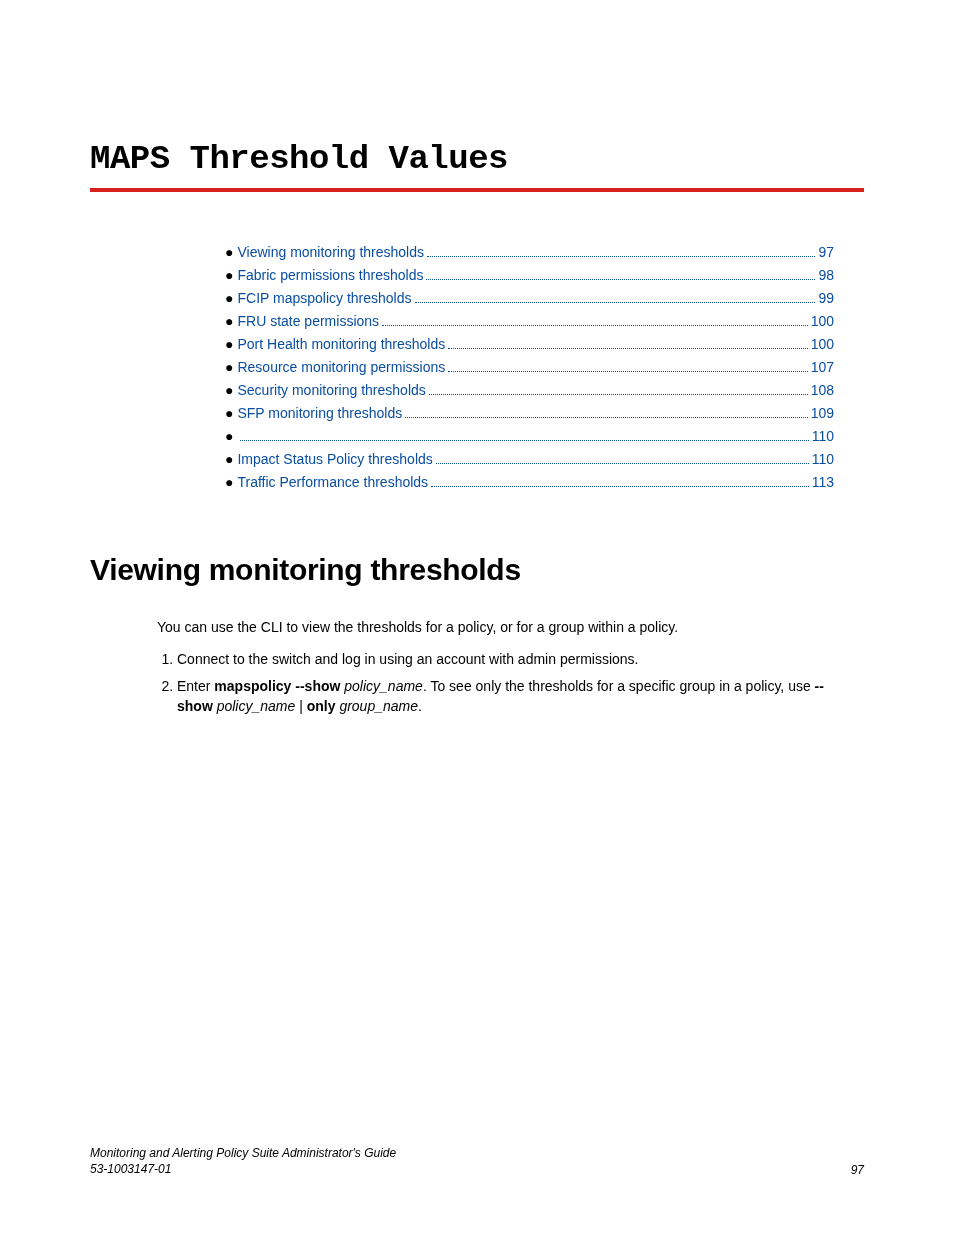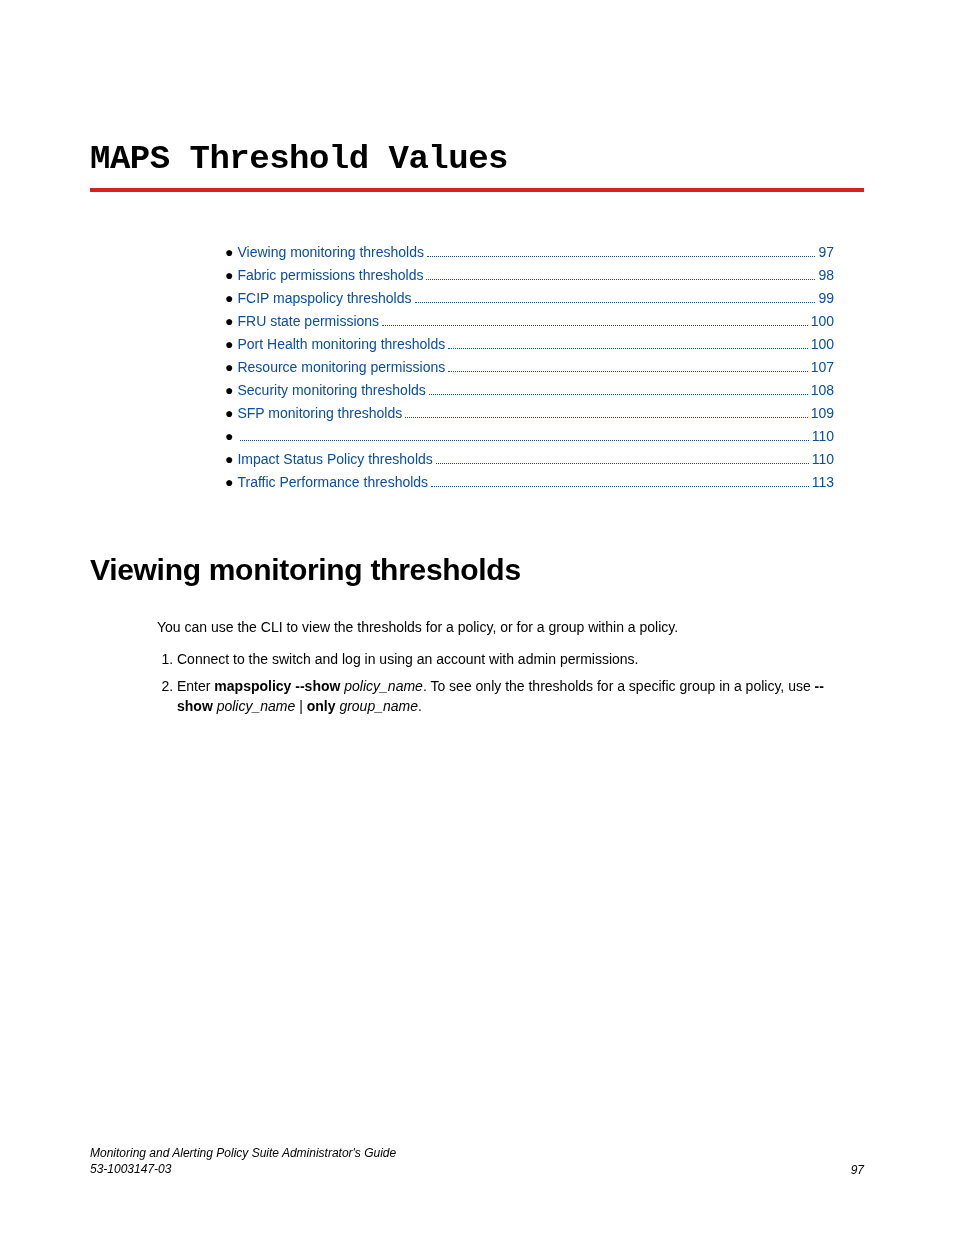--- a/index.html
+++ b/index.html
@@ -186,16 +186,16 @@
         <span class="italic">group_name</span><span>.</span>
       </li>
     </ol>
   </div>
 
 </div>
 
 <div class="footer">
   <div class="left">
     <div>Monitoring and Alerting Policy Suite Administrator's Guide</div>
-    <div>53-1003147-03</div>
+    <div>53-1003147-01</div>
   </div>
   <div class="right">97</div>
 </div>
 
 </body></html>

